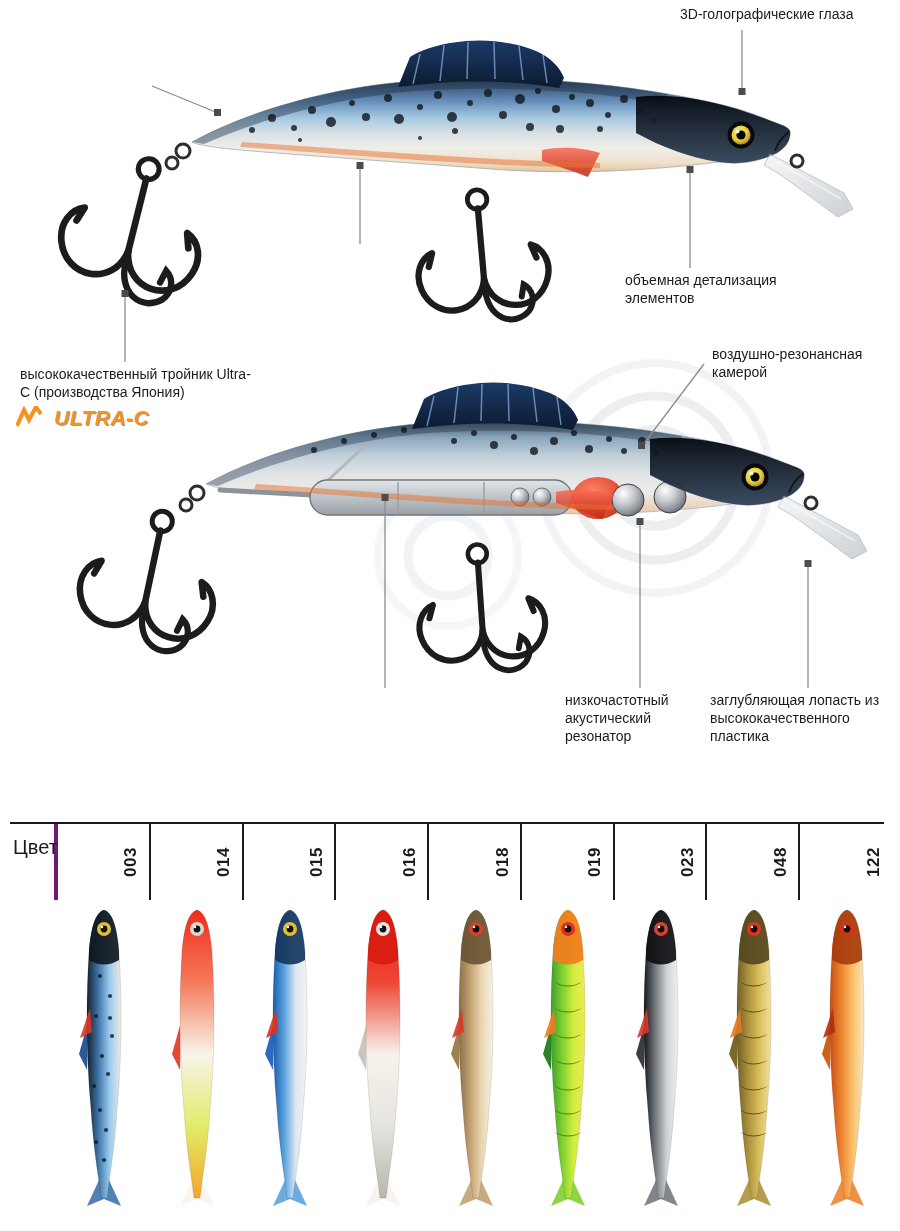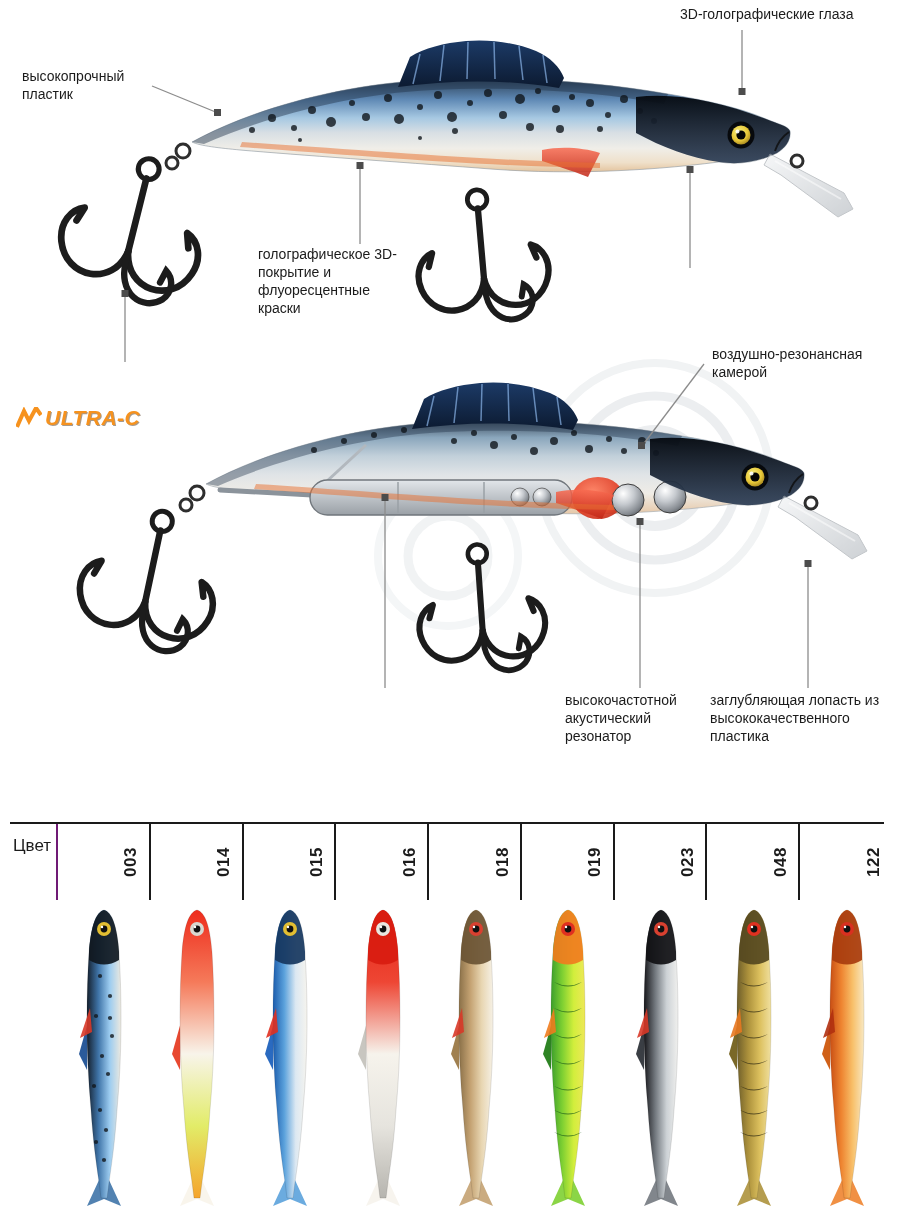--- a/index.html
+++ b/index.html
@@ -1,27 +1,27 @@
 <!DOCTYPE html>
 <html><head>
 <meta charset="utf-8">
 <style>
   *{margin:0;padding:0;box-sizing:border-box}
   html,body{background:#fff}
   body{width:900px;height:1231px;font-family:"Liberation Sans",sans-serif;color:#1c1c1c}
   .page{position:relative;width:884px;height:1231px;background:#fff;overflow:hidden}
   .art{position:absolute;left:0;top:0}
   .label{position:absolute;font-size:14px;line-height:1.28;color:#1b1b1b}
-  .logo{position:absolute;left:16px;top:406px;display:flex;align-items:center;gap:3px}
+  .logo{position:absolute;left:16px;top:406px;display:flex;align-items:flex-start;gap:12px}
   .logo-text{font-style:italic;font-weight:bold;font-size:21px;letter-spacing:.5px;color:#f6921e;
              text-shadow:1px 1px 0 rgba(60,30,0,.45)}
   
   .colors{position:absolute;left:10px;top:822px;width:883px}
   .colors-grid{display:flex;border-top:2px solid #1a1a1a}
-  .label-cell{width:48px;height:76px;border-right:2px solid #701a75;font-size:17px;padding:12px 0 0 3px}
+  .label-cell{width:48px;height:76px;border-right:4px solid #701a75;font-size:20px;padding:12px 0 0 3px}
   .col{width:92.8px;display:flex;flex-direction:column;align-items:center}
   .col-head{height:76px;width:100%;border-right:2px solid #1a1a1a;position:relative}
   .code{position:absolute;top:50%;left:50%;white-space:nowrap;font-size:17px;font-weight:bold;letter-spacing:.5px;
         transform:translate(-50%,-50%) translateX(28px) rotate(-90deg)}
   .mini{width:70px;height:310px;margin-top:4px}
 </style>
 </head>
 <body>
 
 <div class="page">
@@ -248,32 +248,32 @@
       <rect x="686.5" y="166" width="7" height="7"></rect>
       <rect x="121.5" y="290" width="7" height="7"></rect>
       <rect x="638" y="442" width="7" height="7"></rect>
       <rect x="381.5" y="494" width="7" height="7"></rect>
       <rect x="636.5" y="518" width="7" height="7"></rect>
       <rect x="804.5" y="560" width="7" height="7"></rect>
     </g>
   </svg>
 
   <div class="label" style="left:680px;top:6px;width:215px">3D-голографические глаза</div>
-  <div class="label" style="left:22px;top:68px;width:135px">высокопрочный пластик</div>
-  <div class="label" style="left:258px;top:246px;width:150px">голографическое 3D-покрытие и флуоресцентные краски</div>
+  <div class="label" style="left:625px;top:272px;width:175px">объемная детализация элементов</div>
+  <div class="label" style="left:20px;top:366px;width:240px">высококачественный тройник Ultra-C (производства Япония)</div>
 
   <div class="logo">
     <svg width="26" height="22" viewBox="0 0 26 22">
       <path d="M1,20 L8,4 L13,14 L20,1 L25,8" fill="none" stroke="#f6921e" stroke-width="4"></path>
     </svg>
     <span class="logo-text">ULTRA-C</span>
   </div>
 
   <div class="label" style="left:712px;top:346px;width:180px">воздушно-резонансная камерой</div>
-  <div class="label" style="left:565px;top:692px;width:150px">высокочастотной акустический резонатор</div>
+  <div class="label" style="left:565px;top:692px;width:150px">низкочастотный акустический резонатор</div>
   <div class="label" style="left:710px;top:692px;width:195px">заглубляющая лопасть из высококачественного пластика</div>
 
   <div class="colors">
     <div class="colors-grid">
       <div class="label-cell">
         <span>Цвет</span>
       </div>
       <div class="col">
         <div class="col-head">
             <span class="code">003</span>

